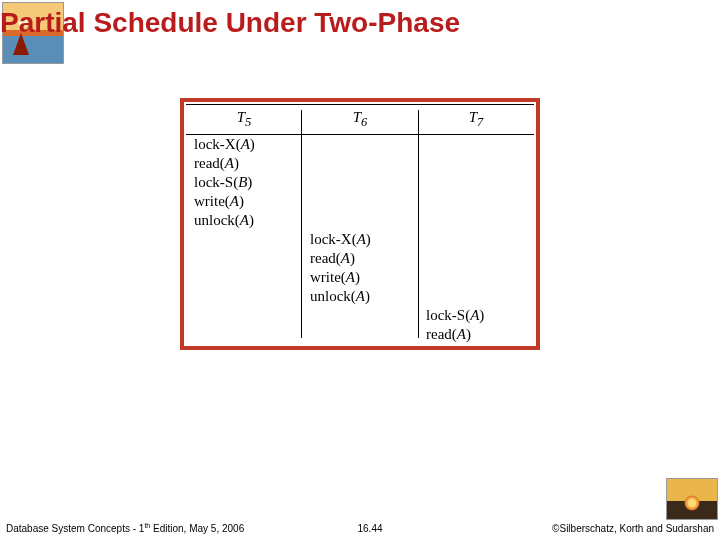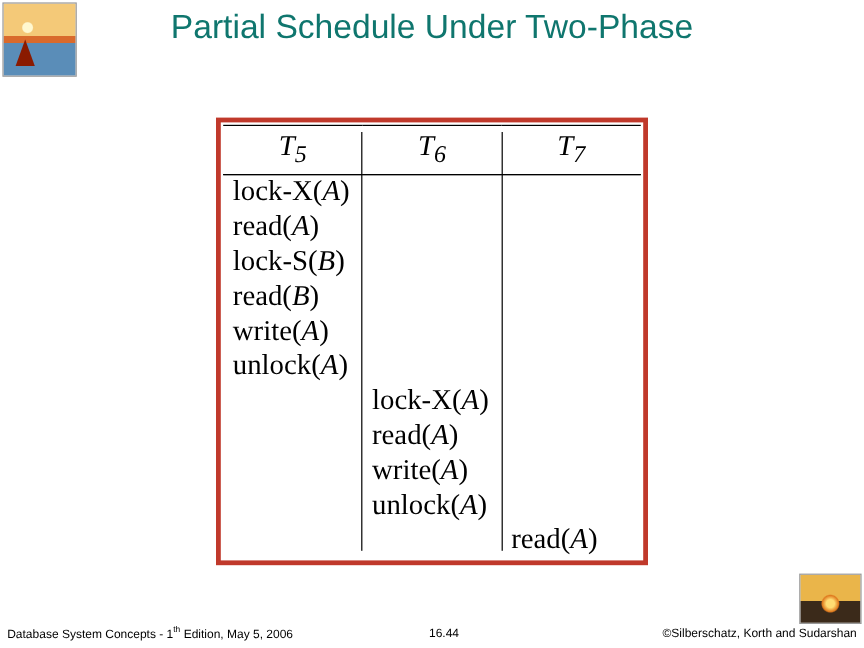--- a/index.html
+++ b/index.html
@@ -37,42 +37,41 @@
     width: 0; height: 0;
     border-left: 8px solid transparent;
     border-right: 8px solid transparent;
     border-bottom: 22px solid #8a1a00;
   }
   .title {
     position: absolute;
     top: 6px;
     left: 0;
     right: 0;
-    text-align: center;
     font-size: 28px;
-    font-weight: normal;
-    color: #0f766e;
+    font-weight: bold;
+    color: #b91c1c;
     line-height: 1.2;
   }
   .schedule-frame {
     position: absolute;
     top: 98px;
     left: 50%;
     transform: translateX(-50%);
     border: 4px solid #c0392b;
     background: #fff;
     padding: 2px;
   }
   .schedule-table {
     border-collapse: collapse;
     background: #fff;
   }
   .schedule-table th, .schedule-table td {
     font-family: "Times New Roman", Times, serif;
-    font-size: 24px;
+    font-size: 15px;
     text-align: left;
     padding: 1px 8px;
     vertical-align: top;
     color: #000;
     white-space: nowrap;
   }
   .schedule-table th {
     font-weight: normal;
     font-style: italic;
     text-align: center;
@@ -169,25 +168,20 @@
         <td><span class="op"><span>read</span><span class="argA"><span class="it">A</span></span></span></td>
           <td></td>
           <td></td>
       </tr>
       <tr>
         <td><span class="op"><span>lock-S</span><span class="argA"><span class="it">B</span></span></span></td>
           <td></td>
           <td></td>
       </tr>
       <tr>
-        <td><span class="op"><span>read</span><span class="argA"><span class="it">B</span></span></span></td>
-          <td></td>
-          <td></td>
-      </tr>
-      <tr>
         <td><span class="op"><span>write</span><span class="argA"><span class="it">A</span></span></span></td>
           <td></td>
           <td></td>
       </tr>
       <tr>
         <td><span class="op"><span>unlock</span><span class="argA"><span class="it">A</span></span></span></td>
           <td></td>
           <td></td>
       </tr>
       <tr>
@@ -202,20 +196,25 @@
       </tr>
       <tr>
         <td></td>
           <td><span class="op"><span>write</span><span class="argA"><span class="it">A</span></span></span></td>
           <td></td>
       </tr>
       <tr>
         <td></td>
           <td><span class="op"><span>unlock</span><span class="argA"><span class="it">A</span></span></span></td>
           <td></td>
+      </tr>
+      <tr>
+        <td></td>
+          <td></td>
+          <td><span class="op"><span>lock-S</span><span class="argA"><span class="it">A</span></span></span></td>
       </tr>
       <tr>
         <td></td>
           <td></td>
           <td><span class="op"><span>read</span><span class="argA"><span class="it">A</span></span></span></td>
       </tr>
     </tbody>
   </table>
   <div class="vline" style="left:33.3%;"></div>
   <div class="vline" style="left:66.6%;"></div>

